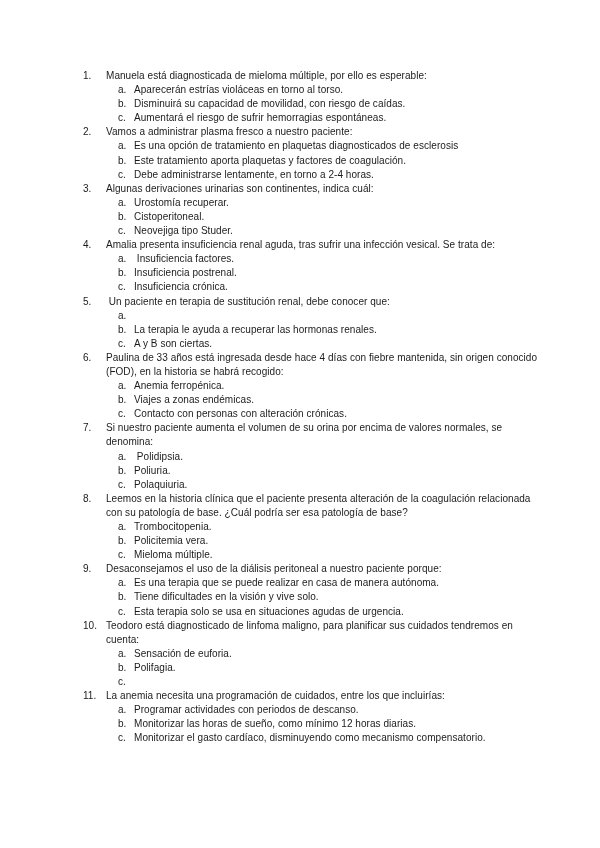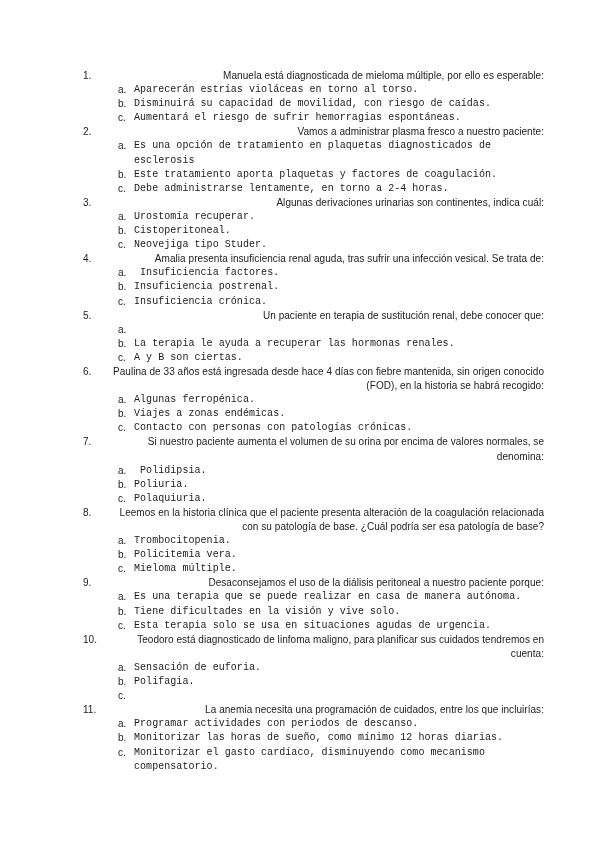--- a/index.html
+++ b/index.html
@@ -17,24 +17,24 @@
     top:69px;
     left:83px;
     right:56px;
     font-size:10px;
     line-height:14.1px;
     letter-spacing:0.05px;
   }
   .question{margin:0;}
   .q-row{display:flex;}
   .q-num{width:23px;flex-shrink:0;}
-  .q-text{flex:1;white-space:pre-wrap;text-align:right;}
+  .q-text{flex:1;white-space:pre-wrap;}
   .opt-row{display:flex;padding-left:35px;}
   .opt-letter{width:16px;flex-shrink:0;}
-  .opt-text{flex:1;white-space:pre-wrap;font-family:Liberation Mono, monospace;}
+  .opt-text{flex:1;white-space:pre-wrap;}
 </style>
 </head>
 <body>
 
 <div class="page">
   <div class="doc">
       <div class="question">
         <div class="q-row">
           <span class="q-num">1.</span>
           <span class="q-text">Manuela está diagnosticada de mieloma múltiple, por ello es esperable:</span>
@@ -123,29 +123,29 @@
           <span class="opt-text">A y B son ciertas.</span>
         </div>
       </div>
       <div class="question">
         <div class="q-row">
           <span class="q-num">6.</span>
           <span class="q-text">Paulina de 33 años está ingresada desde hace 4 días con fiebre mantenida, sin origen conocido (FOD), en la historia se habrá recogido:</span>
         </div>
         <div class="opt-row">
           <span class="opt-letter">a.</span>
-          <span class="opt-text">Algunas ferropénica.</span>
+          <span class="opt-text">Anemia ferropénica.</span>
         </div>
         <div class="opt-row">
           <span class="opt-letter">b.</span>
           <span class="opt-text">Viajes a zonas endémicas.</span>
         </div>
         <div class="opt-row">
           <span class="opt-letter">c.</span>
-          <span class="opt-text">Contacto con personas con patologías crónicas.</span>
+          <span class="opt-text">Contacto con personas con alteración crónicas.</span>
         </div>
       </div>
       <div class="question">
         <div class="q-row">
           <span class="q-num">7.</span>
           <span class="q-text">Si nuestro paciente aumenta el volumen de su orina por encima de valores normales, se denomina:</span>
         </div>
         <div class="opt-row">
           <span class="opt-letter">a.</span>
           <span class="opt-text"> Polidipsia.</span>

